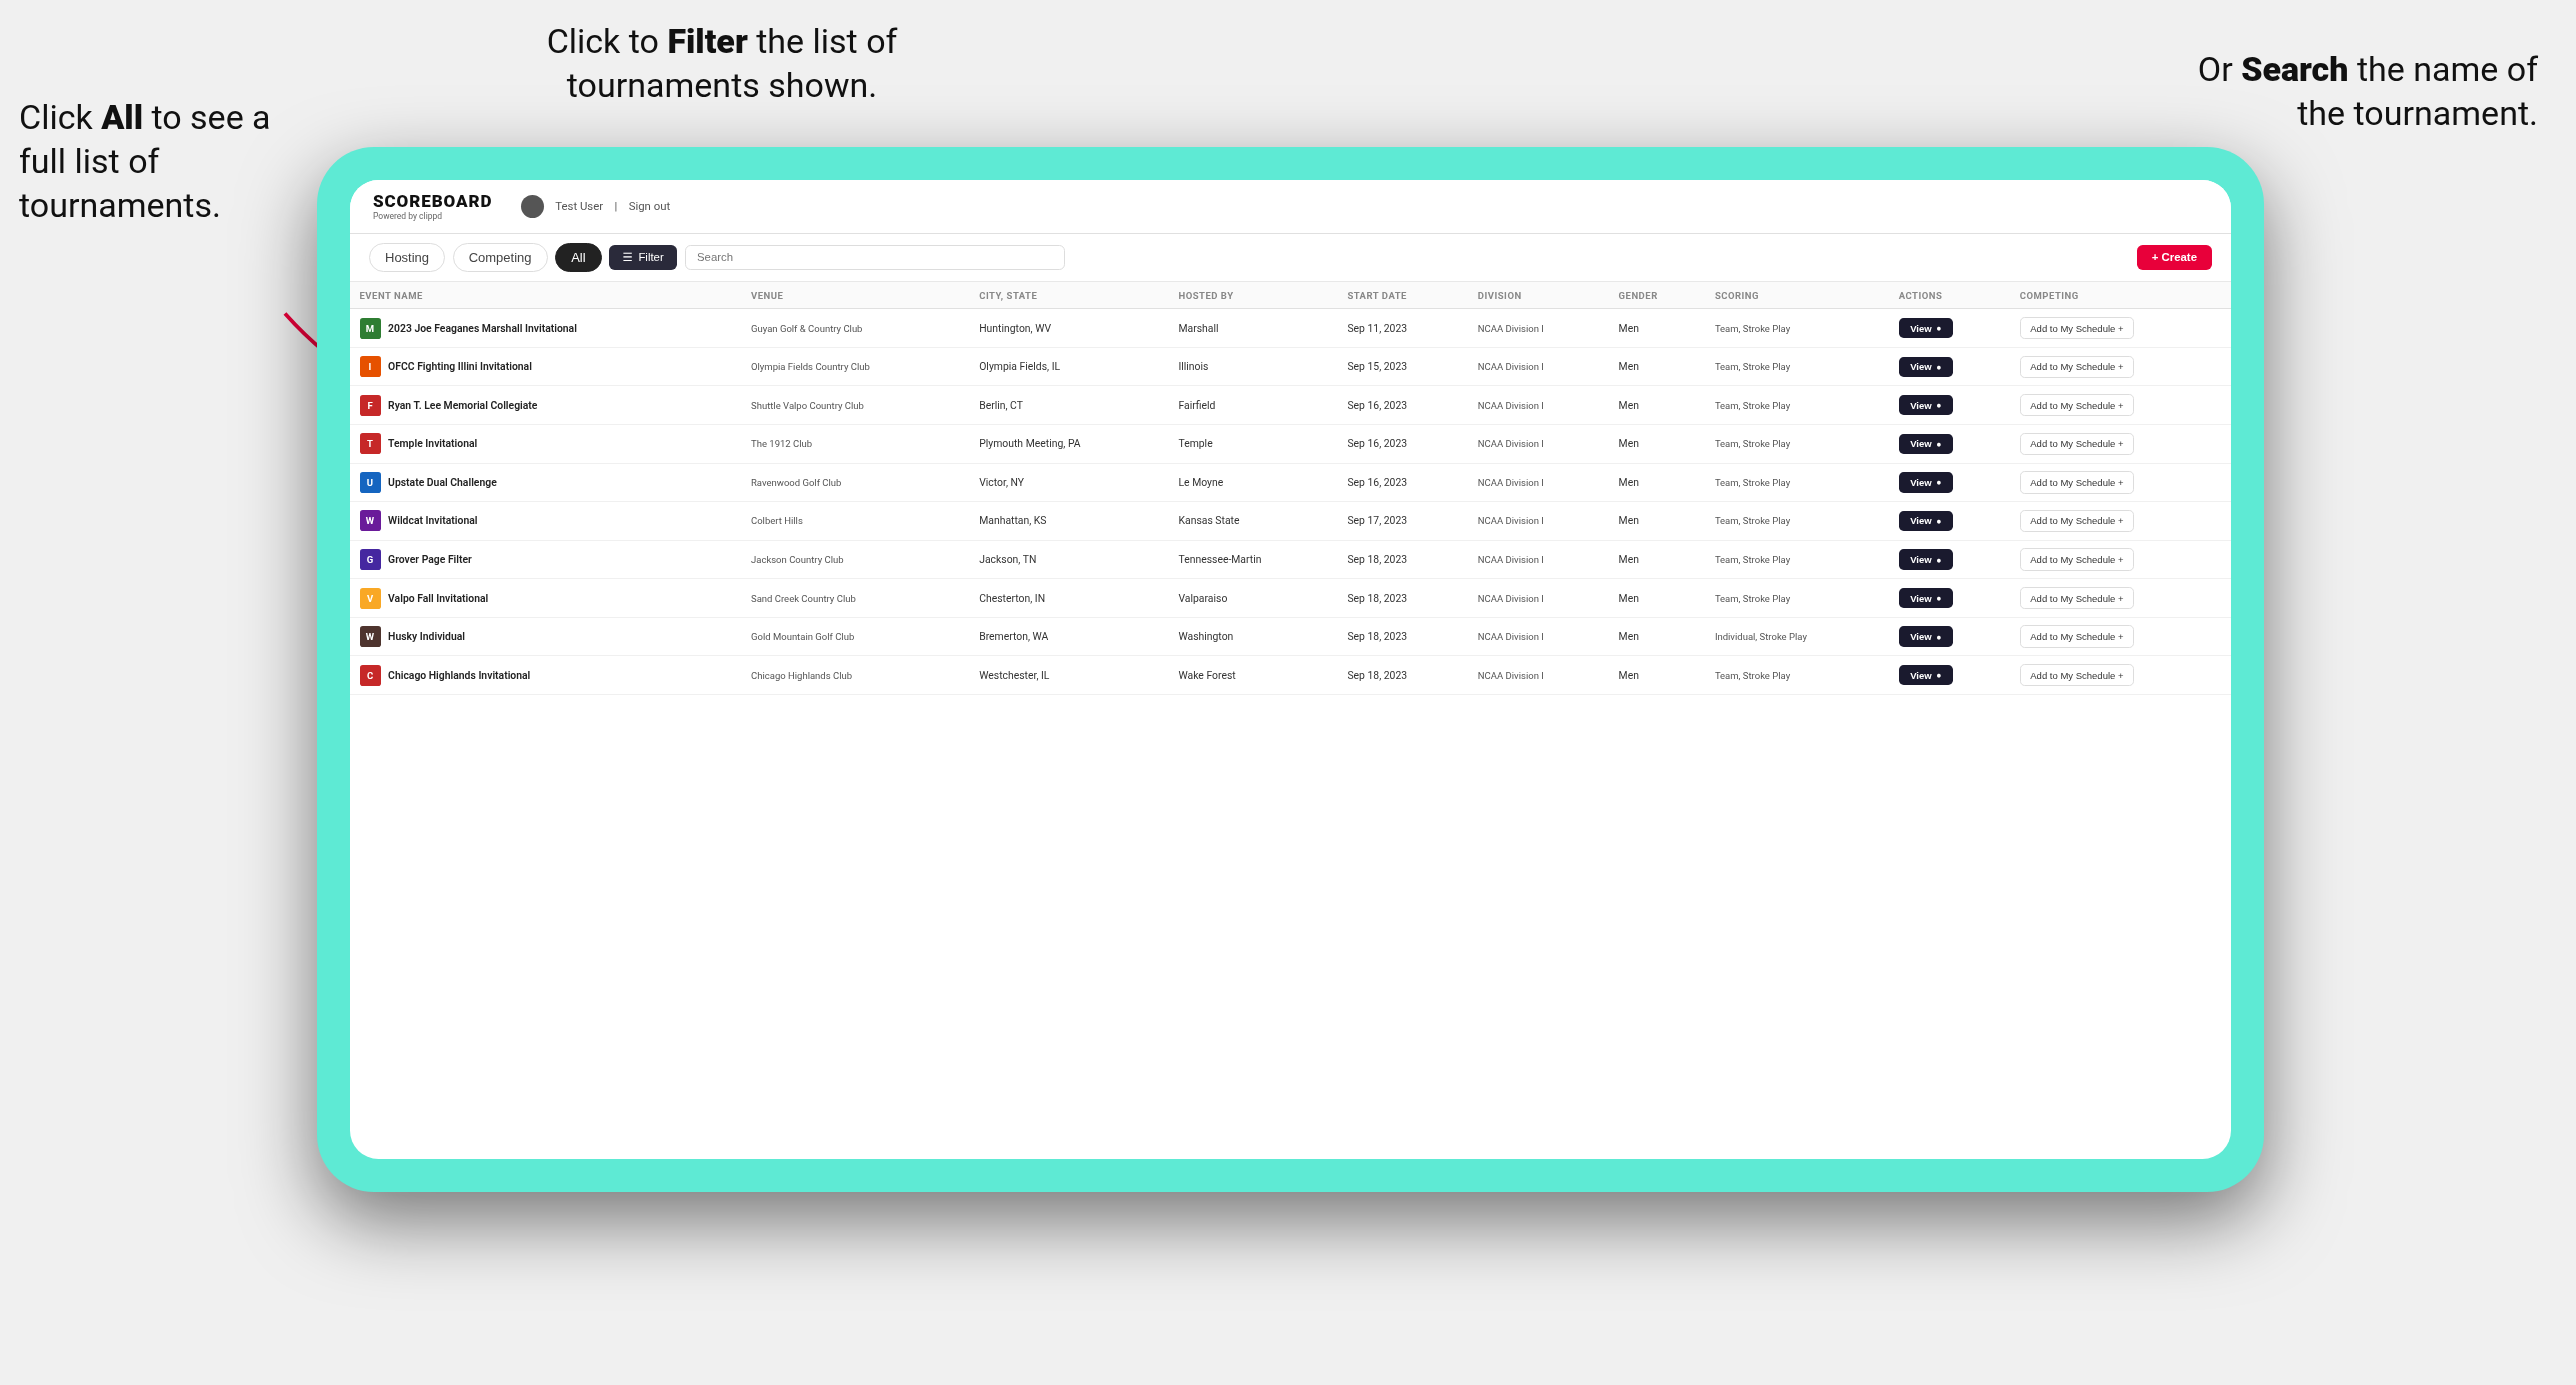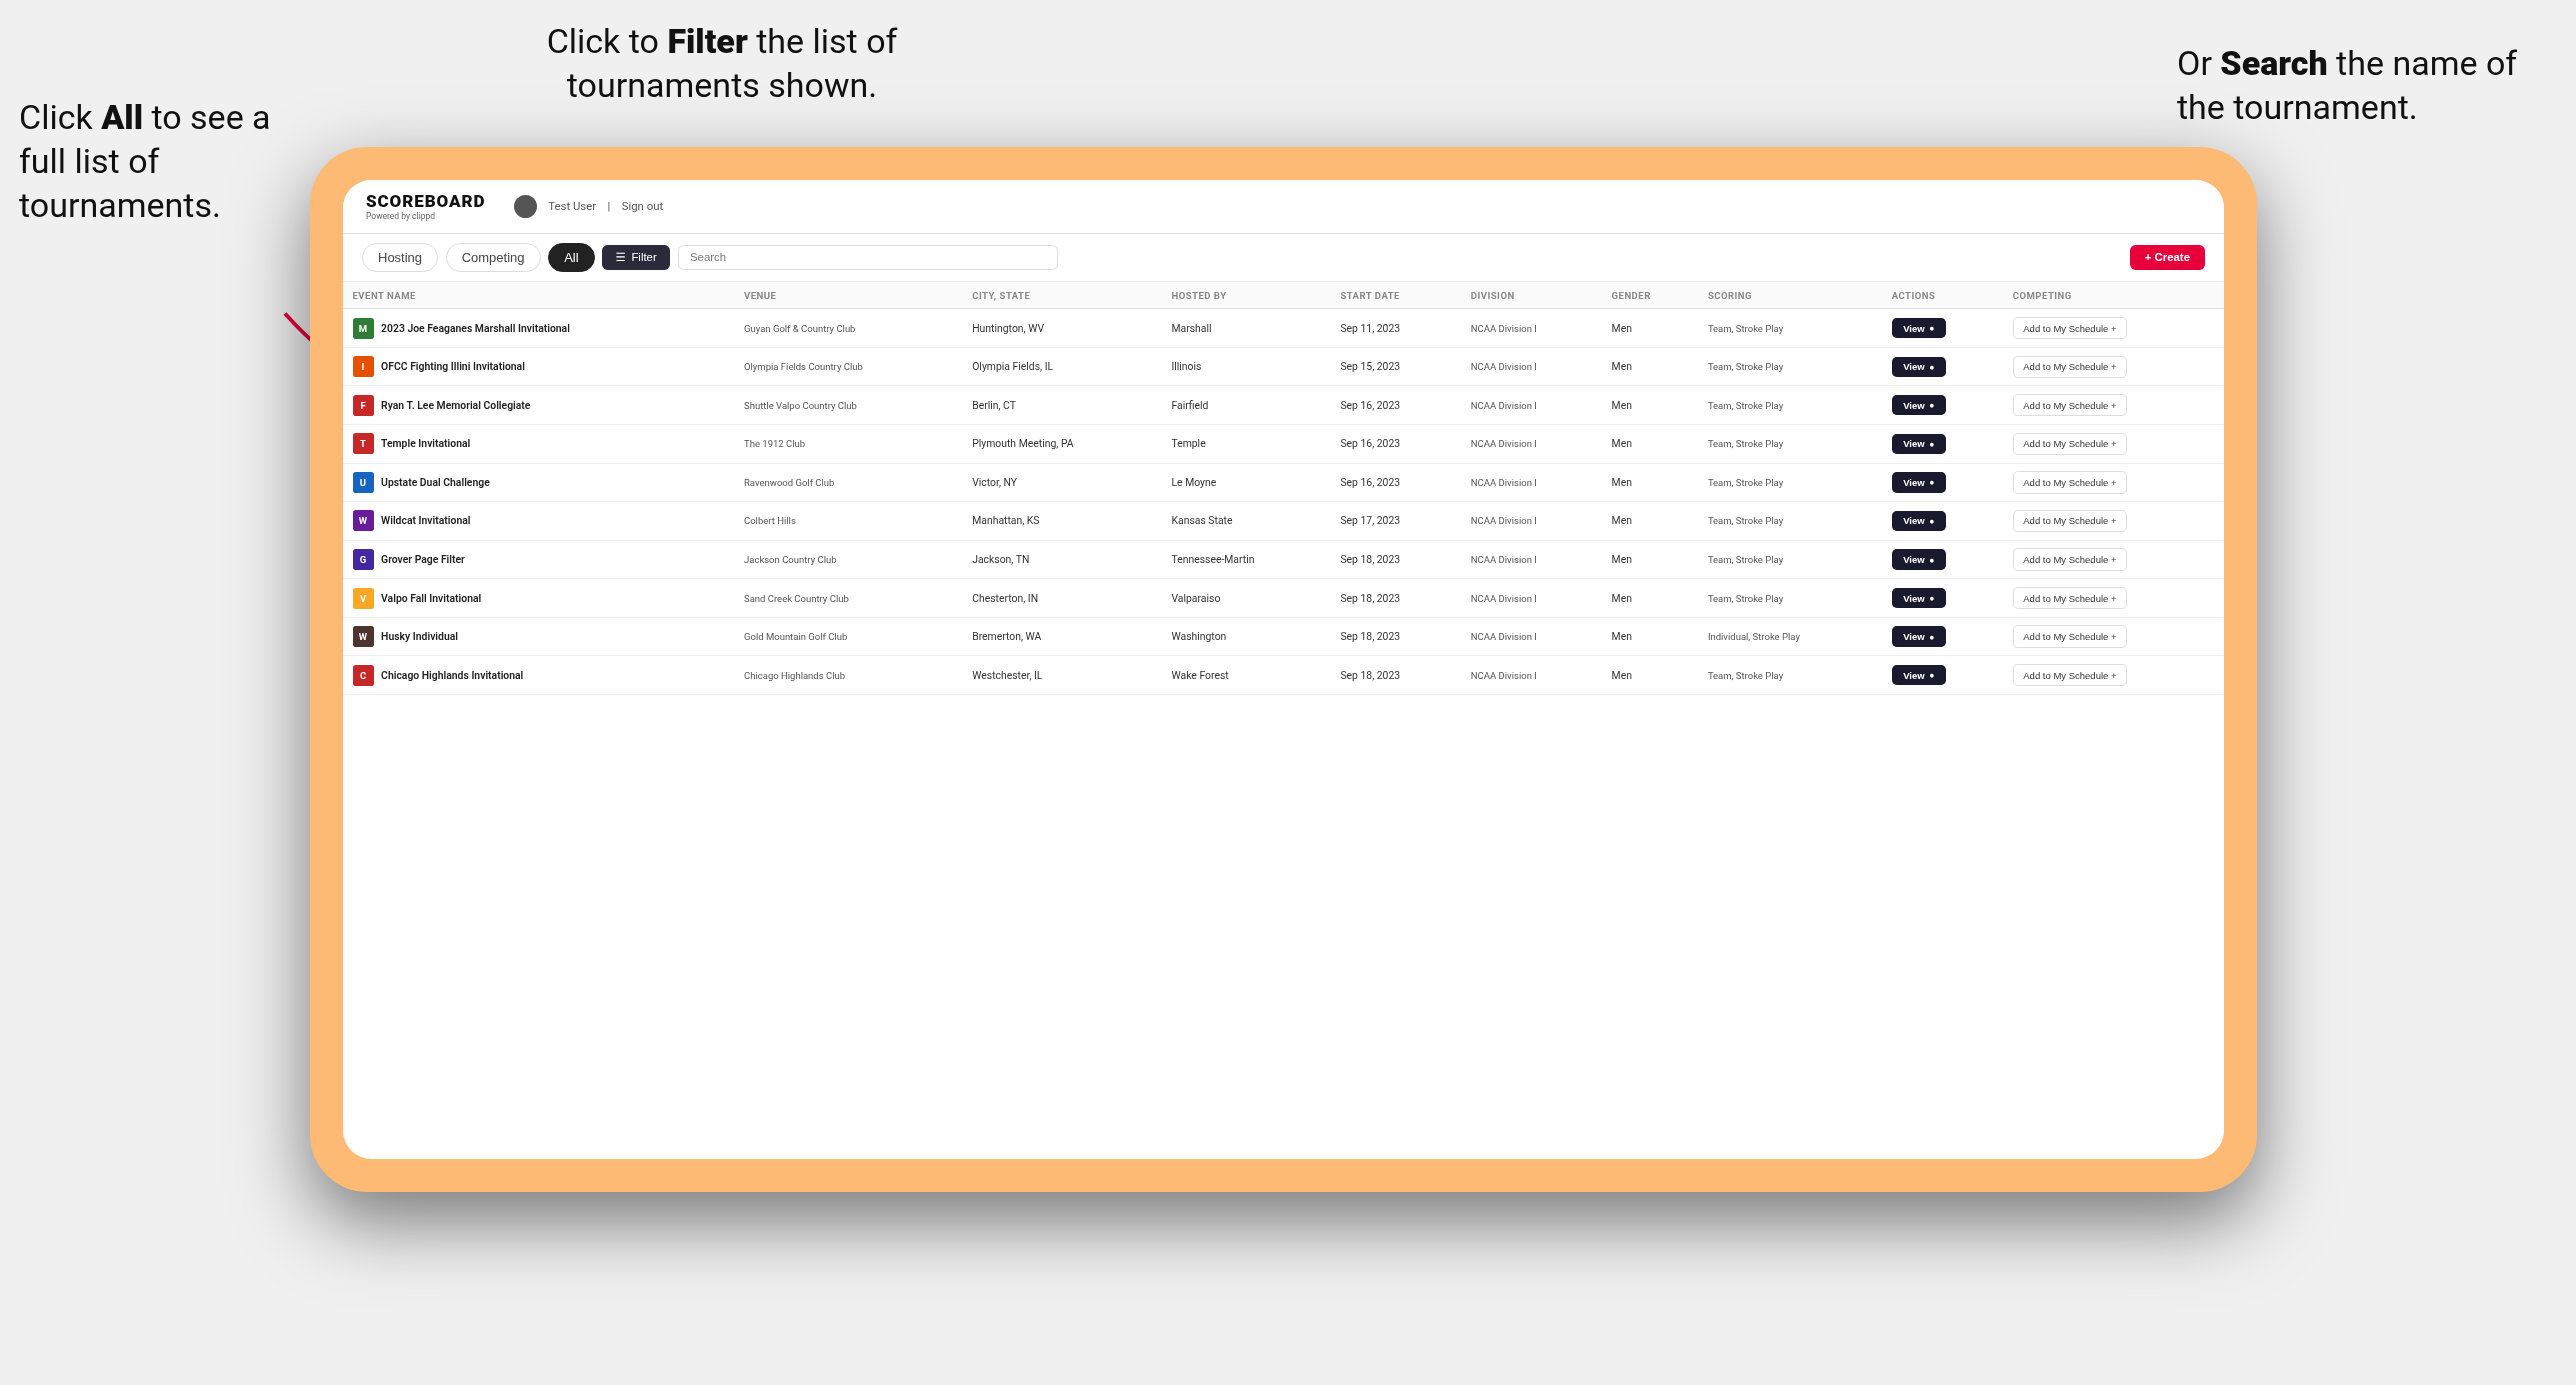--- a/index.html
+++ b/index.html
@@ -27,39 +27,39 @@
       width: 266px;
     }
     .ann-topcenter {
       left: 494px;
       top: 19px;
       width: 456px;
       text-align: center;
     }
     .ann-topright {
       right: 38px;
-      top: 41px;
+      top: 47px;
       width: 361px;
-      text-align: left;
+      text-align: right;
     }
 
     
     .arrow-svg {
       position: absolute;
       pointer-events: none;
     }
 
     
     .tablet-frame {
       position: absolute;
-      left: 310px;
+      left: 317px;
       top: 147px;
       width: 1947px;
       height: 1045px;
-      background: #fdba74;
+      background: #5eead4;
       border-radius: 57px;
       padding: 33px;
       box-shadow: 0 28.5px 76px rgba(0,0,0,0.5);
     }
     .tablet-screen {
       width: 100%;
       height: 100%;
       background: #fff;
       border-radius: 28.5px;
       overflow: hidden;

